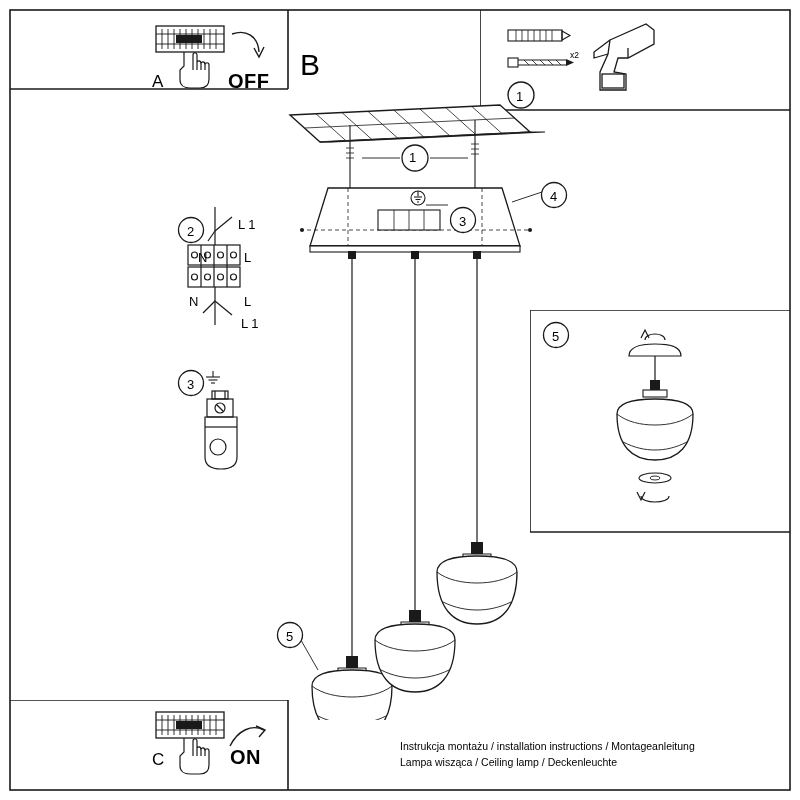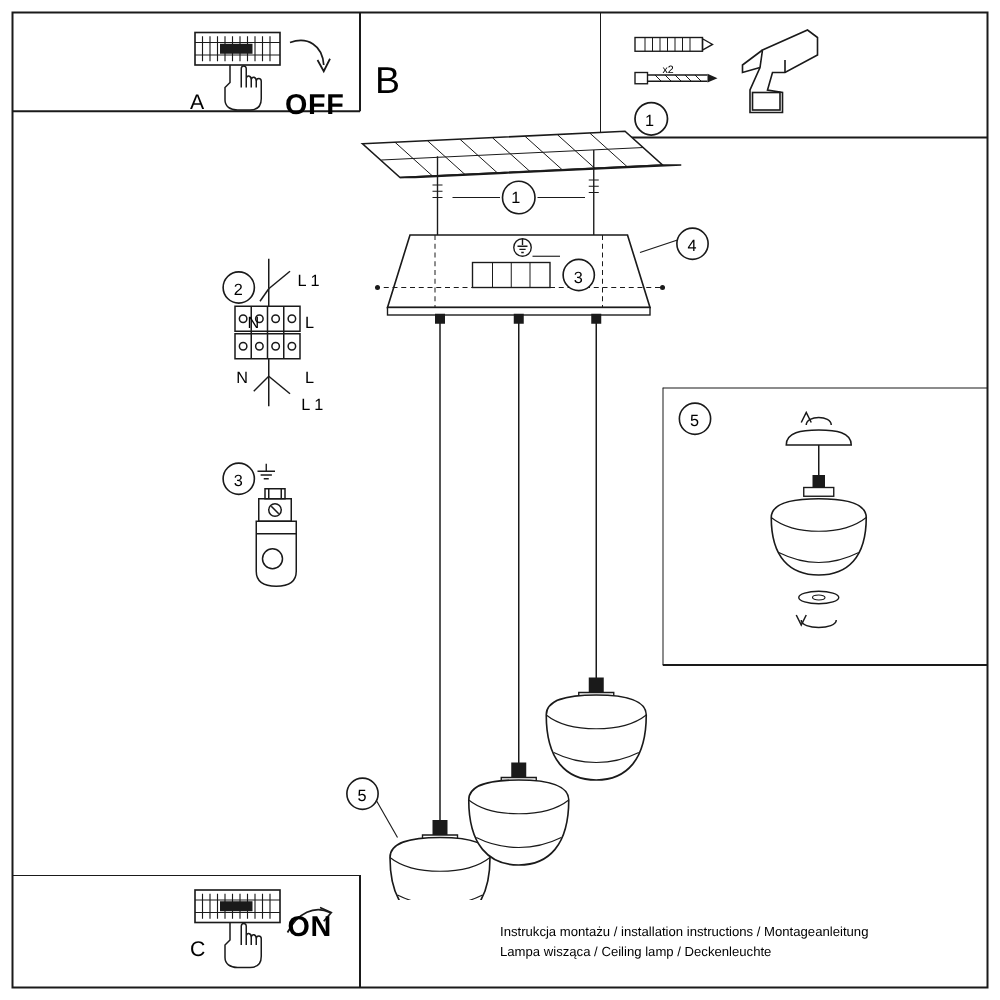--- a/index.html
+++ b/index.html
@@ -26,33 +26,34 @@
     white-space: pre;
   }
   .big-letter {
     font-size: 30px;
     font-weight: normal;
   }
   .step-letter {
     font-size: 17px;
   }
   .onoff {
-    font-size: 23px;
+    font-size: 20px;
     font-weight: bold;
     letter-spacing: 0.5px;
   }
   .tiny {
     font-size: 13px;
   }
   .footer-line {
     font-size: 10.5px;
     color: #000;
   }
   .x2 {
     font-size: 8.5px;
+    margin-left: 40px;
   }
 </style>
 </head>
 <body>
 
 <div id="sheet">
 
   <svg class="abs" style="left:0;top:0" width="800" height="800">
     <rect x="10" y="10" width="780" height="780" fill="none" stroke="#1a1a1a" stroke-width="1.6"></rect>
   </svg>
@@ -389,18 +390,18 @@
     <g transform="translate(168,38)" fill="none" stroke="#1a1a1a" stroke-width="1.2">
       <path d="M6,0 L6,14 L2,18 L2,28 C2,33 6,36 12,36 L22,36 C28,36 31,33 31,27 L31,13 C31,10 27,10 27,13 L27,18 M27,13 C27,9 23,9 23,12 L23,18 M23,12 C23,8 19,8 19,11 L19,18 M19,11 L19,3 C19,0 15,0 15,3 L15,18"></path>
     </g>
 
     <g transform="translate(220,24)" fill="none" stroke="#1a1a1a" stroke-width="1.4">
       <path d="M0,22 C8,6 22,0 34,6"></path>
       <path d="M26,2 L35,6 L29,13"></path>
     </g>
   </svg>
   <div class="label step-letter" style="left:152px;top:750px">C</div>
-  <div class="label onoff" style="left:230px;top:728px">ON</div>
+  <div class="label onoff" style="left:230px;top:746px">ON</div>
 
   <div class="label footer-line" style="left:400px;top:756px">Lampa wisząca / Ceiling lamp / Deckenleuchte</div>
   <div class="label footer-line" style="left:400px;top:740px">Instrukcja montażu / installation instructions / Montageanleitung</div>
 
 </div>
 
 </body></html>

